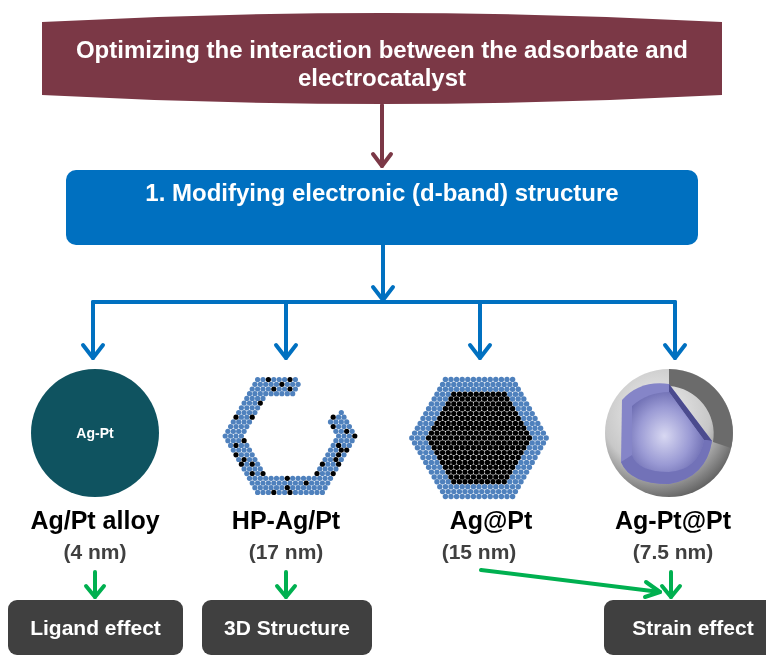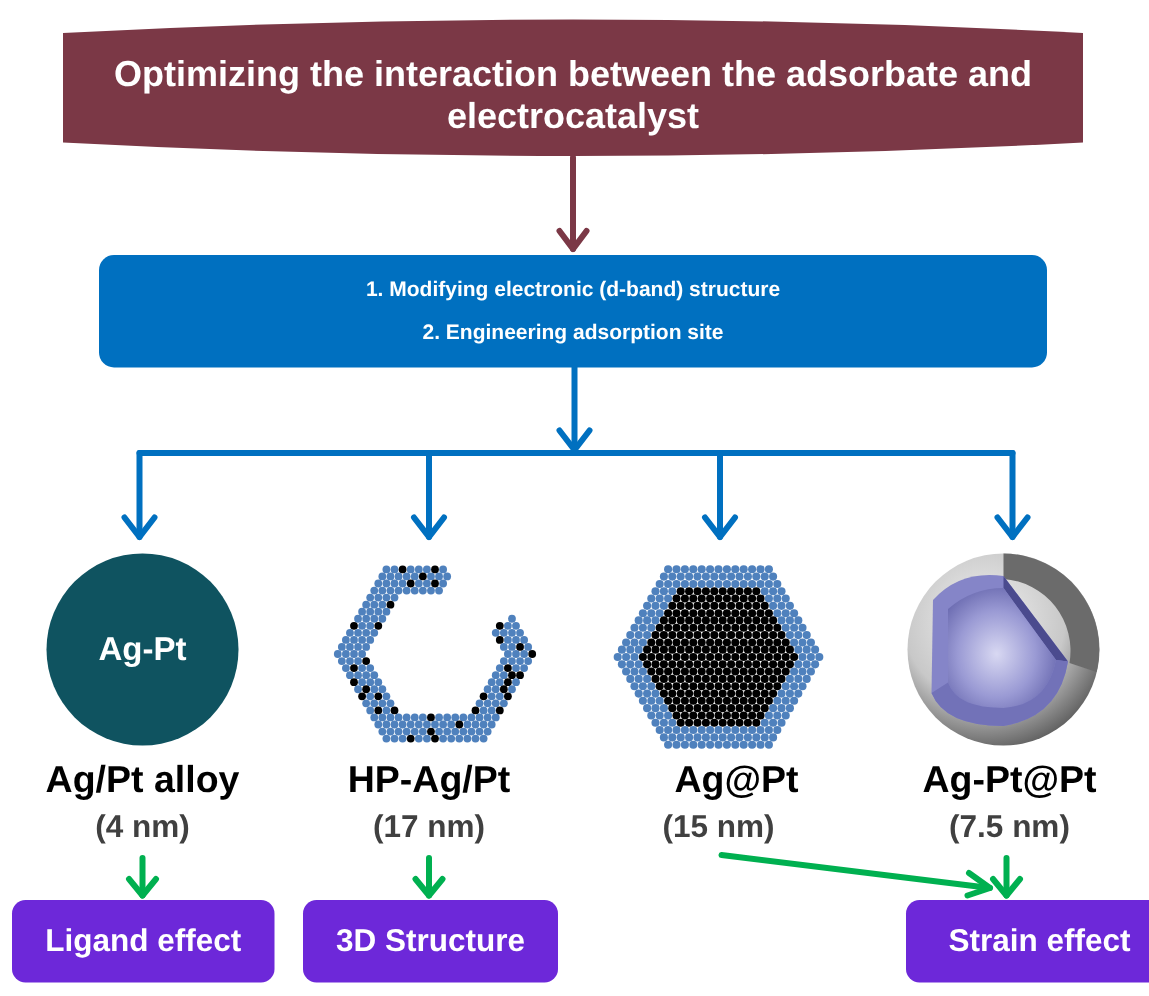--- a/index.html
+++ b/index.html
@@ -1,25 +1,25 @@
 <!DOCTYPE html>
 <html><head>
   <meta charset="utf-8">
   <style>
     html, body { margin: 0; padding: 0; background: #ffffff; }
     body { width: 766px; height: 664px; position: relative; overflow: hidden;
            font-family: "Liberation Sans", sans-serif; }
     #canvas { position: absolute; left: 0; top: 0; width: 766px; height: 664px; }
     .txt { position: absolute; font-weight: bold; text-align: center; white-space: nowrap; }
     .top-title { left: 42px; width: 680px; top: 36px; color: #ffffff; font-size: 24px; line-height: 28px; }
-    .blue-text { left: 66px; width: 632px; top: 178px; color: #ffffff; font-size: 14px; line-height: 29px; }
-    .circle-label { left: 31px; width: 128px; top: 421px; color: #ffffff; font-size: 22px; line-height: 24px; }
+    .blue-text { left: 66px; width: 632px; top: 178px; color: #ffffff; font-size: 24px; line-height: 29px; }
+    .circle-label { left: 31px; width: 128px; top: 421px; color: #ffffff; font-size: 14px; line-height: 24px; }
     .item-name { top: 508px; width: 190px; color: #000000; font-size: 25px; line-height: 24px; }
     .item-size { top: 540px; width: 190px; color: #404040; font-size: 21px; line-height: 24px; }
-    .effect-box { position: absolute; top: 600px; height: 55px; background: #6d28d9; border-radius: 9px;
+    .effect-box { position: absolute; top: 600px; height: 55px; background: #404040; border-radius: 9px;
                   display: flex; align-items: center; justify-content: center;
                   color: #ffffff; font-weight: bold; font-size: 21px; }
   </style>
 </head>
 <body>
 
 <svg id="canvas" viewBox="0 0 766 664" xmlns="http://www.w3.org/2000/svg">
   <defs>
     <radialGradient id="shellGrad" cx="40%" cy="35%" r="70%">
       <stop offset="0%" stop-color="#f2f2f2"></stop>
@@ -768,21 +768,20 @@
   </g>
 </svg>
 
 <div class="txt top-title">
   <div>Optimizing the interaction between the adsorbate and</div>
   <div>electrocatalyst</div>
 </div>
 
 <div class="txt blue-text">
   <div>1. Modifying electronic (d-band) structure</div>
-  <div>2. Engineering adsorption site</div>
 </div>
 
 <div class="txt circle-label">Ag-Pt</div>
 
 <div class="txt item-name" style="left:0px;">Ag/Pt alloy</div>
 <div class="txt item-size" style="left:0px;">(4 nm)</div>
 
 <div class="txt item-name" style="left:191px;">HP-Ag/Pt</div>
 <div class="txt item-size" style="left:191px;">(17 nm)</div>
 

